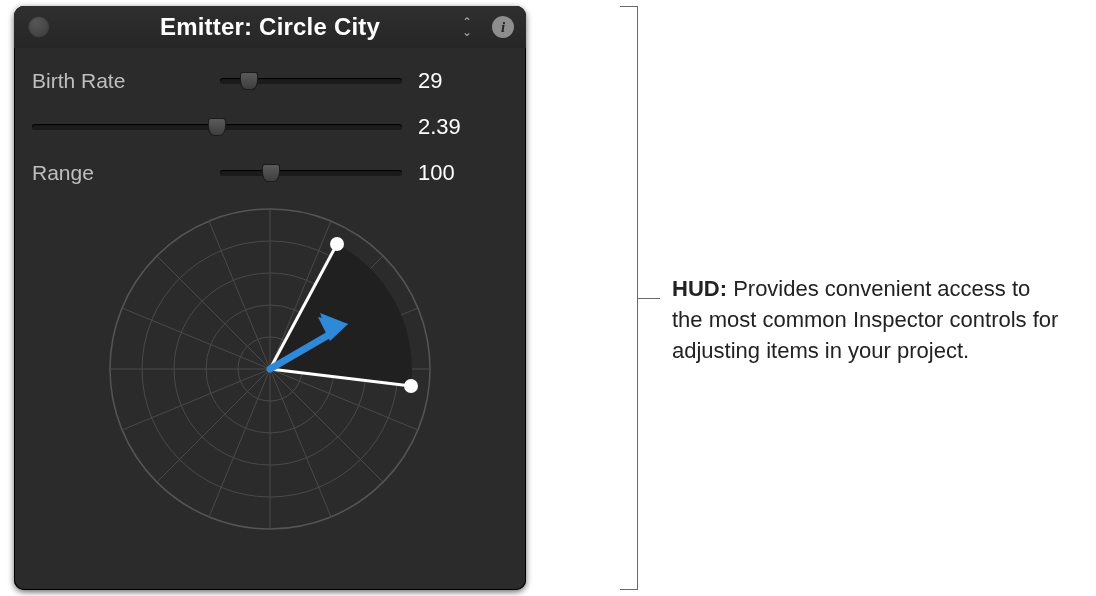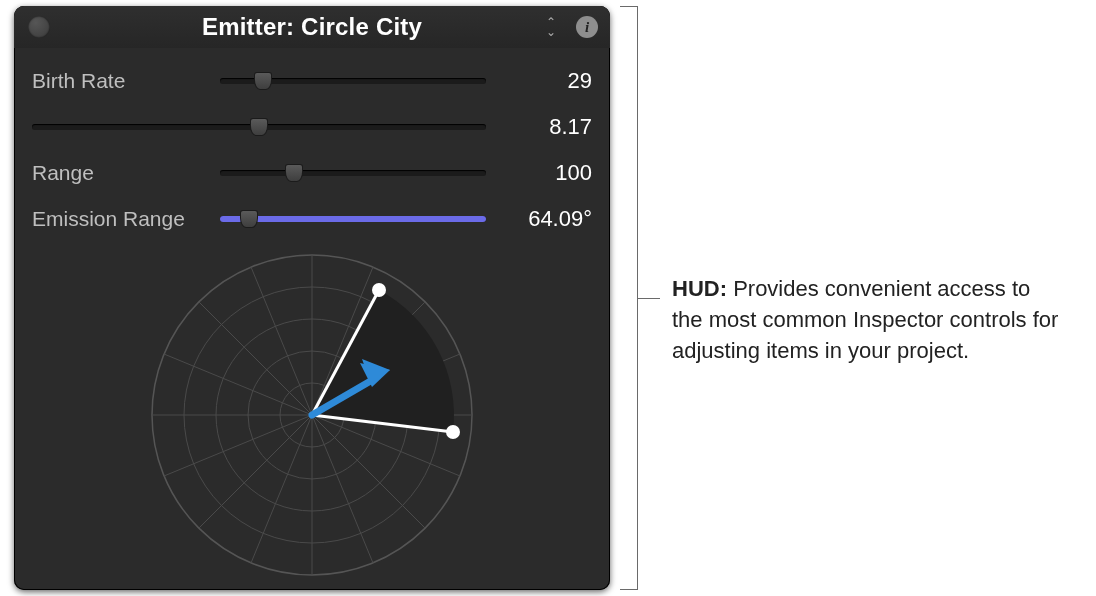--- a/index.html
+++ b/index.html
@@ -9,21 +9,21 @@
     font-family: -apple-system, "Helvetica Neue", Arial, sans-serif;
     font-size: 20px;
     color: #222;
     position: relative;
   }
 
   
   .hud {
     position: absolute;
     left: 14px; top: 6px;
-    width: 596px; height: 584px;
+    width: 512px; height: 584px;
     background: #2b2b2b;
     border-radius: 10px;
     box-shadow: 0 0 0 1px #000 inset, 0 2px 6px rgba(0,0,0,.6);
     color: #d8d8d8;
   }
 
   .hud-header {
     position: relative;
     height: 42px;
     display: flex;
@@ -123,21 +123,20 @@
   .slider-thumb::before {
     content: "";
     position: absolute;
     left: -3px; top: -2px;
     border-left: 12px solid transparent;
     border-right: 12px solid transparent;
     border-bottom: 0;
   }
   .param-value {
     width: 90px;
-    text-align: right;
     color: #fff;
     font-size: 22px;
   }
 
   
   .radial-wrap {
     display: flex;
     justify-content: center;
     margin-top: 8px;
   }
@@ -188,41 +187,32 @@
         <div class="slider-thumb" style="left:16%"></div>
       </div>
       <div class="param-value">29</div>
     </div>
 
     <div class="param-row">
       <div class="slider">
         <div class="slider-track"></div>
         <div class="slider-thumb" style="left:50%"></div>
       </div>
-      <div class="param-value">8.17</div>
+      <div class="param-value">2.39</div>
     </div>
 
     <div class="param-row">
       <div class="param-label">Range</div>
       <div class="slider">
         <div class="slider-track"></div>
         <div class="slider-thumb" style="left:28%"></div>
       </div>
       <div class="param-value">100</div>
     </div>
 
-    <div class="param-row">
-      <div class="param-label">Emission Range</div>
-      <div class="slider">
-        <div class="slider-track"></div>
-        <div class="slider-fill" style="width:100%"></div>
-        <div class="slider-thumb" style="left:11%"></div>
-      </div>
-      <div class="param-value">64.09°</div>
-    </div>
 
   </div>
 
   <div class="radial-wrap">
     <svg width="330" height="330" viewBox="0 0 330 330">
       <g transform="translate(165,165)">
 
         <circle r="160" fill="none" stroke="#555" stroke-width="1.5"></circle>
         <circle r="128" fill="none" stroke="#4a4a4a"></circle>
         <circle r="96" fill="none" stroke="#4a4a4a"></circle>

